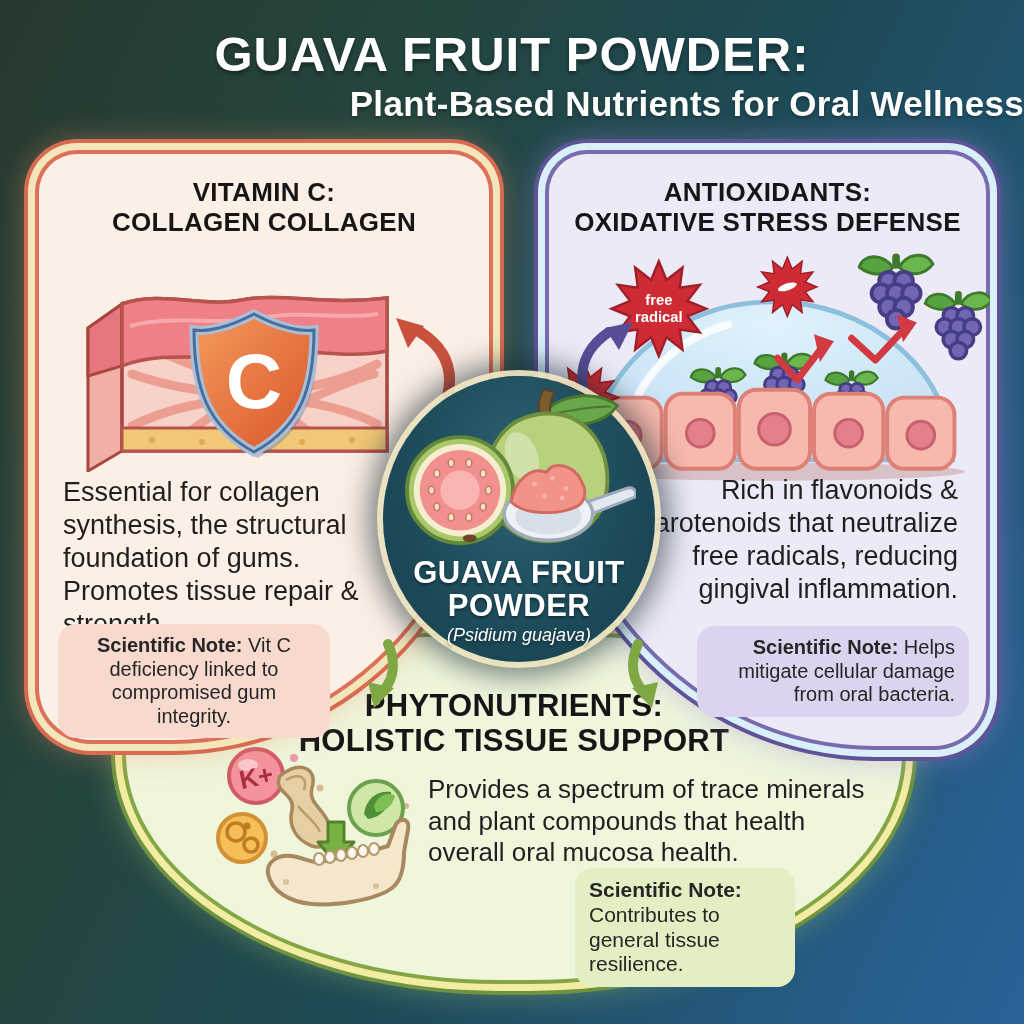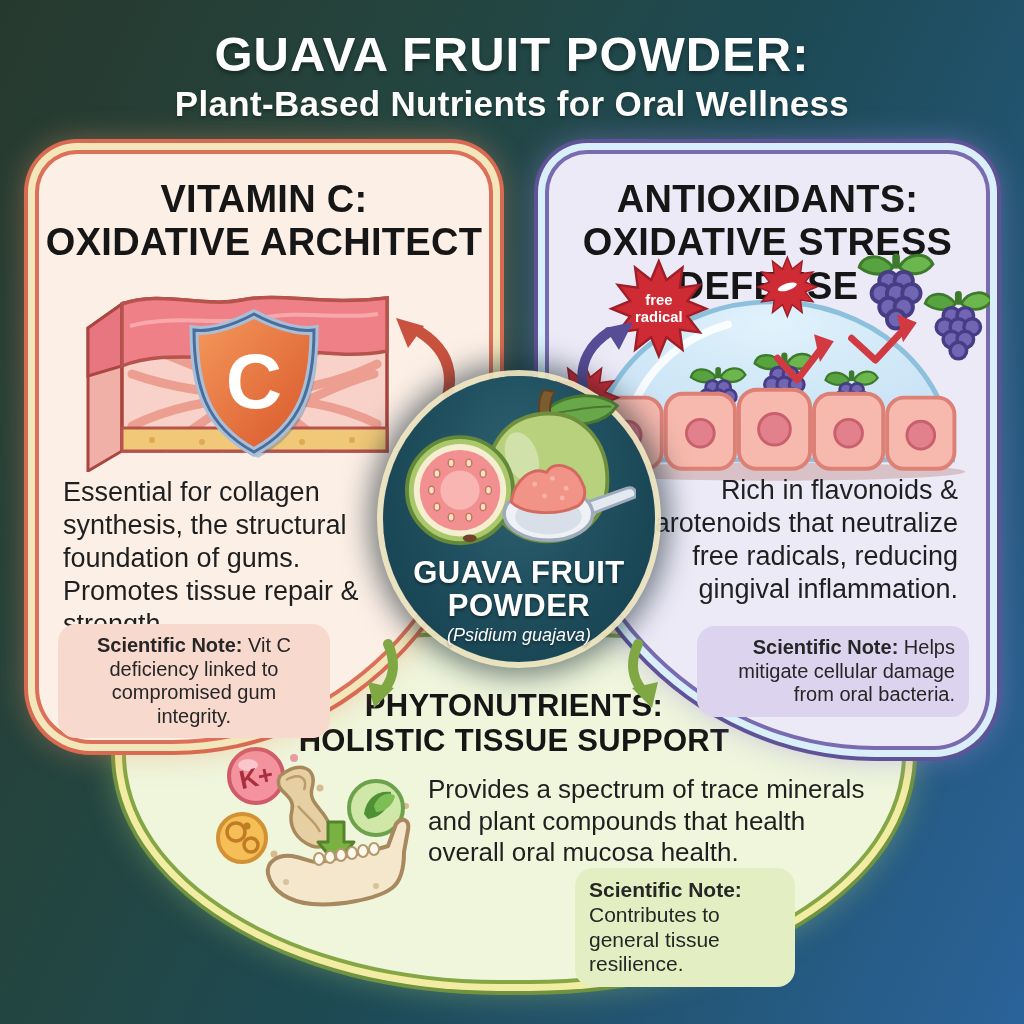--- a/index.html
+++ b/index.html
@@ -4,39 +4,39 @@
 <style>
   html,body{margin:0;padding:0;}
   body{width:1024px;height:1024px;overflow:hidden;
        font-family:"Liberation Sans","DejaVu Sans",sans-serif;}
   #stage{position:relative;width:1024px;height:1024px;overflow:hidden;
          background:linear-gradient(115deg,#27392e 0%,#24453f 30%,#1d4a55 55%,#2a639a 100%);}
   
   .page-title{position:absolute;top:26px;left:0;width:100%;text-align:center;
               color:#ffffff;font-size:49px;font-weight:bold;letter-spacing:1px;
               text-shadow:0 3px 4px rgba(0,0,0,.35);}
-  .page-subtitle{position:absolute;top:84px;left:0;width:100%;text-align:center;
+  .page-subtitle{position:absolute;top:84px;left:0;width:100%;text-align:right;
               color:#fdfdfb;font-size:35px;font-weight:bold;letter-spacing:.3px;
               text-shadow:0 2px 3px rgba(0,0,0,.3);}
   
   .panel{position:absolute;box-sizing:border-box;}
   #panel-phyto{left:122px;top:632px;width:784px;height:352px;background:#eff6dc;
      border:4px solid #85a644;
      border-radius:46% 46% 50% 50% / 36% 36% 68% 68%;
      box-shadow:0 0 0 7px #f2eda2,0 0 0 11px #6f9340,0 0 30px 10px rgba(190,220,120,.35);}
   #panel-vitc{left:35px;top:150px;width:458px;height:594px;background:#fcefe6;
      border:4px solid #dd7058;
      border-radius:42px 42px 0 56px;border-bottom-right-radius:320px 350px;
      box-shadow:0 0 0 7px #f3e6bb,0 0 0 11px #d96a52,0 0 30px 10px rgba(235,150,100,.4);}
   #panel-antiox{left:545px;top:150px;width:445px;height:600px;background:#edeaf8;
      border:4px solid #786bb0;
      border-radius:42px 42px 56px 0;border-bottom-left-radius:330px 360px;
      box-shadow:0 0 0 7px #d9f0fb,0 0 0 11px #5f5296,0 0 30px 10px rgba(150,140,215,.45);}
   .panel-title{position:absolute;top:24px;left:0;width:100%;text-align:center;
-     color:#161616;font-weight:bold;font-size:38px;line-height:1.14;letter-spacing:.3px;}
+     color:#161616;font-weight:bold;font-size:26px;line-height:1.14;letter-spacing:.3px;}
   #panel-phyto .panel-title{top:52px;font-size:31px;}
   .body-text{position:absolute;color:#1f1f1f;font-size:27px;line-height:1.22;}
   .note{position:absolute;border-radius:18px;padding:10px 14px;box-sizing:border-box;
         color:#262626;font-size:20px;line-height:1.18;}
   .note .nl{font-weight:bold;}
   #note-vitc{left:19px;top:470px;width:272px;background:#f8d9ce;text-align:center;}
   #note-antiox{left:148px;top:472px;width:272px;background:#dcd4ee;text-align:right;}
   #note-phyto{left:449px;top:232px;width:220px;background:#e3efc3;font-size:21px;}
   #body-vitc{left:24px;top:322px;width:315px;text-align:left;}
   #body-antiox{right:28px;top:320px;width:342px;text-align:right;}
@@ -126,21 +126,21 @@
 
     <div class="note" id="note-phyto">
       <span class="nl">Scientific Note:</span>
       <span>Contributes to general tissue resilience.</span>
     </div>
   </div>
 
   <div class="panel" id="panel-vitc">
     <div class="panel-title">
       <div>VITAMIN C:</div>
-      <div>OXIDATIVE ARCHITECT</div>
+      <div>COLLAGEN COLLAGEN</div>
     </div>
 
     <svg class="art" id="gum-art" viewBox="0 0 332 216">
       <defs>
         <linearGradient id="gShield" x1="0" y1="0" x2="1" y2="1">
           <stop offset="0" stop-color="#f59a5c"></stop>
             <stop offset="1" stop-color="#d8552a"></stop>
         </linearGradient>
       </defs>
 

